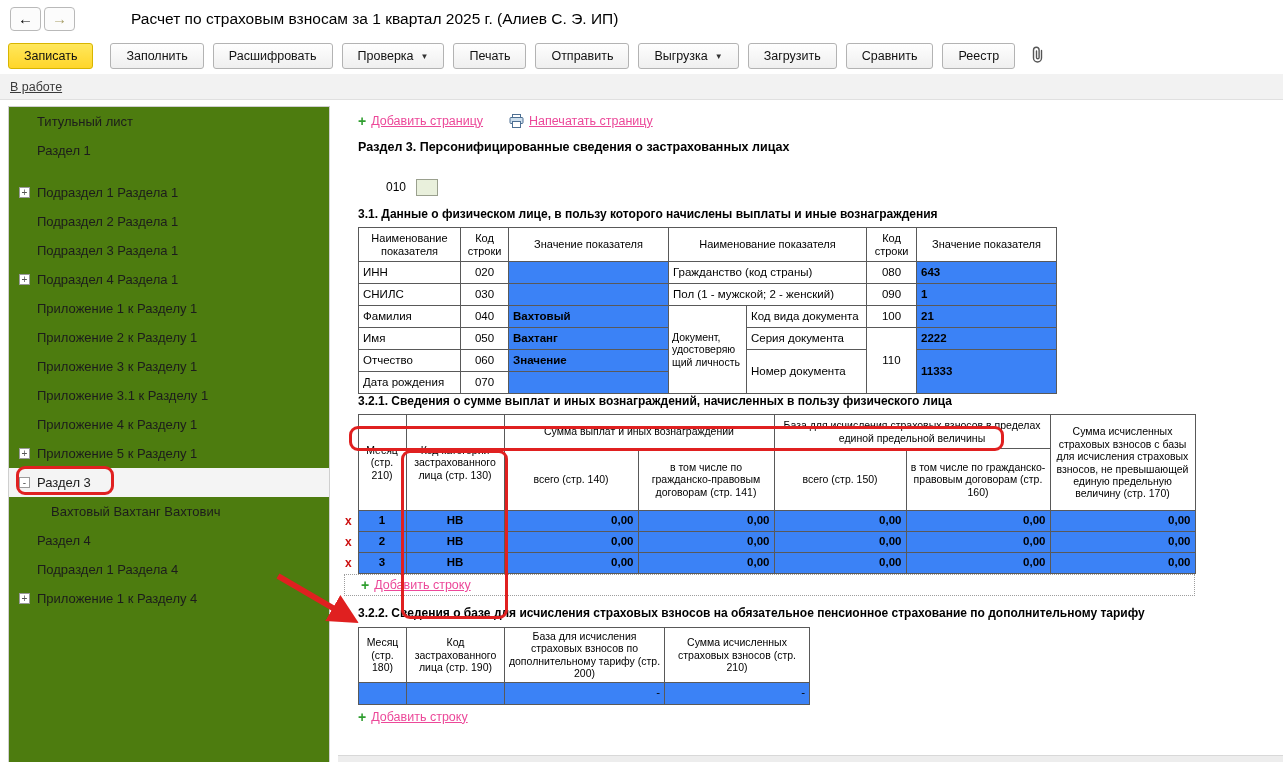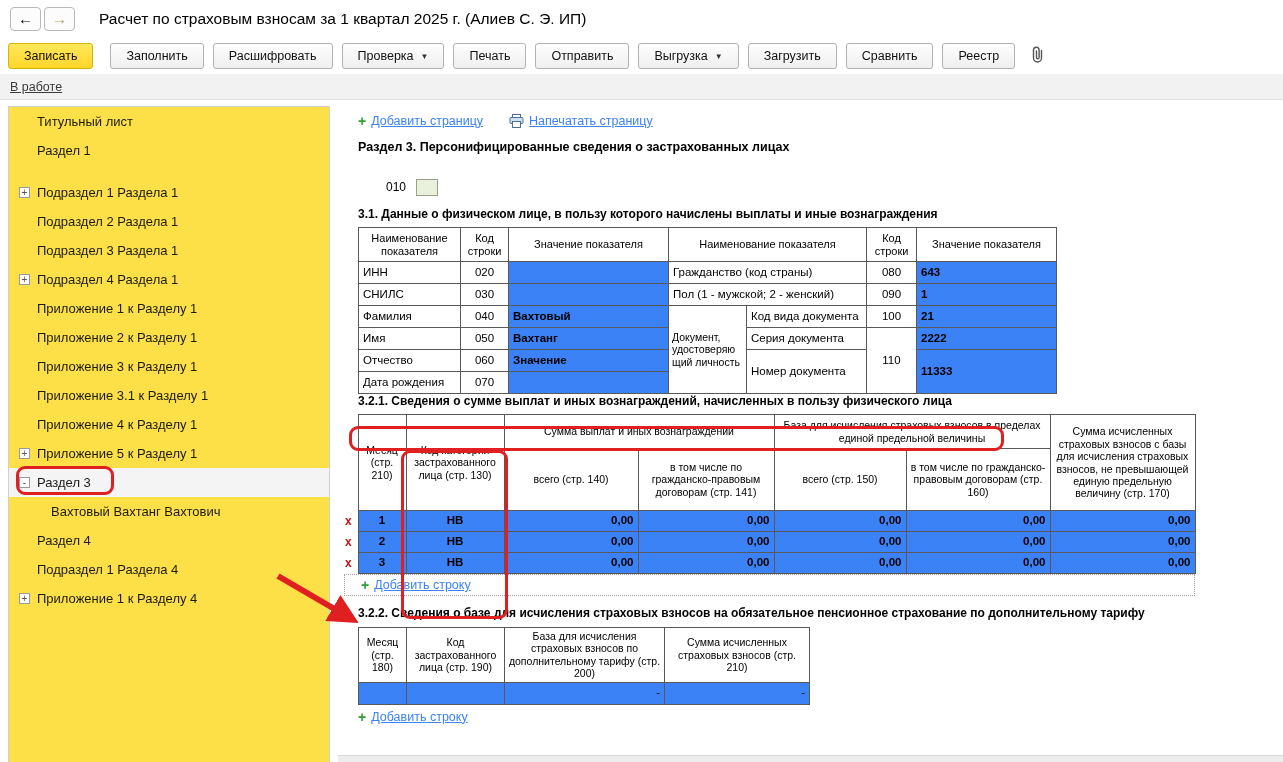--- a/index.html
+++ b/index.html
@@ -5,54 +5,54 @@
   * { margin:0; padding:0; box-sizing:border-box; }
   html,body { width:1283px; height:762px; background:#fff; overflow:hidden; position:relative;
               font-family:"Liberation Sans", sans-serif; color:#000; }
 
   
   .titlebar { height:38px; display:flex; align-items:center; padding:0 10px; }
   .navbtn { width:31px; height:24px; border:1px solid #b9b9b9; border-radius:4px; background:#fcfcfc;
             font-size:15px; line-height:21px; text-align:center; cursor:pointer; }
   .navbtn + .navbtn { margin-left:3px; }
   .navbtn.fwd { color:#a9a06a; }
-  .page-title { margin-left:24px; font-size:15.5px; }
+  .page-title { margin-left:56px; font-size:15.5px; }
 
   
   .toolbar { height:36px; display:flex; align-items:center; gap:9px; padding:0 8px; }
   .btn { height:26px; padding:0 15px; background:linear-gradient(#fefefe,#efefef);
          border:1px solid #b3b3b3; border-radius:3px; font-size:12.5px; color:#111;
          display:inline-flex; align-items:center; cursor:pointer; font-family:inherit; white-space:nowrap; }
   .btn.primary { background:linear-gradient(#ffe75c,#ffd62a); border-color:#d8b500; margin-right:8px; }
   .caret { font-size:8px; margin-left:7px; color:#333; }
   .clip-btn { background:none; border:none; margin-left:4px; cursor:pointer; padding:2px; }
 
   
   .statusbar { height:26px; background:#f2f2f2; border-bottom:1px solid #e0e0e0;
                display:flex; align-items:center; padding:0 10px; }
   .status-link { font-size:12.5px; color:#3a3a3a; text-decoration:underline; cursor:pointer; }
 
   
   .sidebar { position:absolute; left:8px; top:106px; width:322px; bottom:0;
-             border:1px solid #cfcfcf; border-bottom:none; background:#fde047; overflow:hidden; }
+             border:1px solid #cfcfcf; border-bottom:none; background:#4d7c0f; overflow:hidden; }
   .sb-item { height:29px; display:flex; align-items:center; padding-left:10px;
              font-size:13px; color:#1c1c1c; cursor:pointer; white-space:nowrap; }
   .sb-item.gap { margin-top:13px; }
   .sb-item.selected { background:#f4f4f4; }
   .sb-item.child { padding-left:42px; }
   .expander { width:11px; height:11px; border:1px solid #9a9a9a; font-size:10px; line-height:9px;
               text-align:center; color:#555; margin-right:7px; flex:0 0 auto; background:#fff; }
   .expander:empty { visibility:hidden; }
 
   
   .main { position:absolute; left:338px; top:100px; right:0; bottom:7px;
           padding:12px 10px 0 20px; overflow:hidden; }
   .actions-row { display:flex; align-items:center; gap:26px; height:18px; margin-bottom:10px; }
   .action { display:flex; align-items:center; cursor:pointer; }
-  .link { color:#3b82f6; text-decoration:underline; font-size:12.5px; cursor:pointer; }
+  .link { color:#ec4899; text-decoration:underline; font-size:12.5px; cursor:pointer; }
   .plus { color:#2f9e2f; font-weight:bold; font-size:14px; margin-right:5px; }
   .printer-ic { margin-right:5px; display:inline-flex; }
 
   .sec-title-main { text-align:left; font-weight:bold; font-size:12.5px; height:16px;
                     margin-bottom:21px; width:900px; }
   .field-row { display:flex; align-items:center; height:20px; margin-bottom:10px; font-size:12px; }
   .field-code { margin-left:28px; }
   .green-input { display:inline-block; width:22px; height:17px; background:#e9f0dc;
                  border:1px solid #9aa08e; margin-left:10px; cursor:text; }
 

